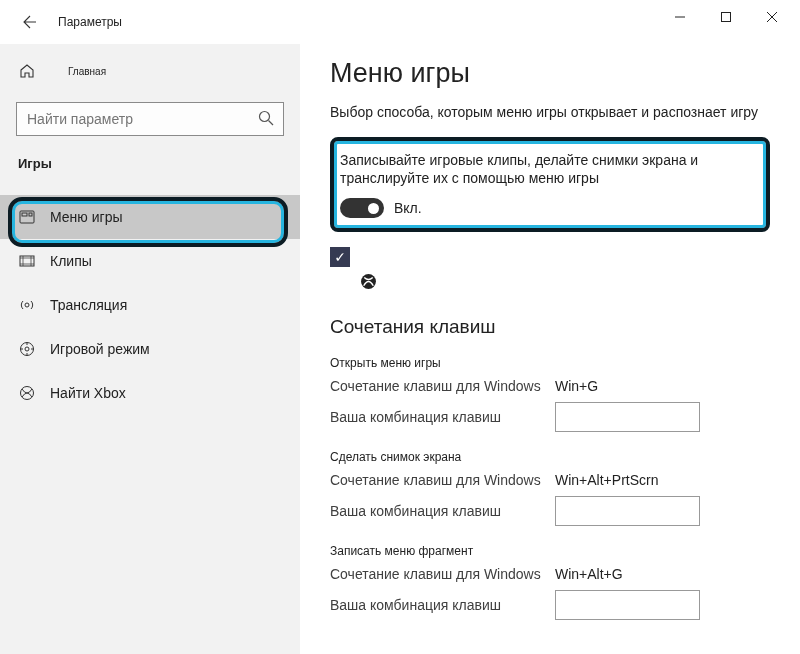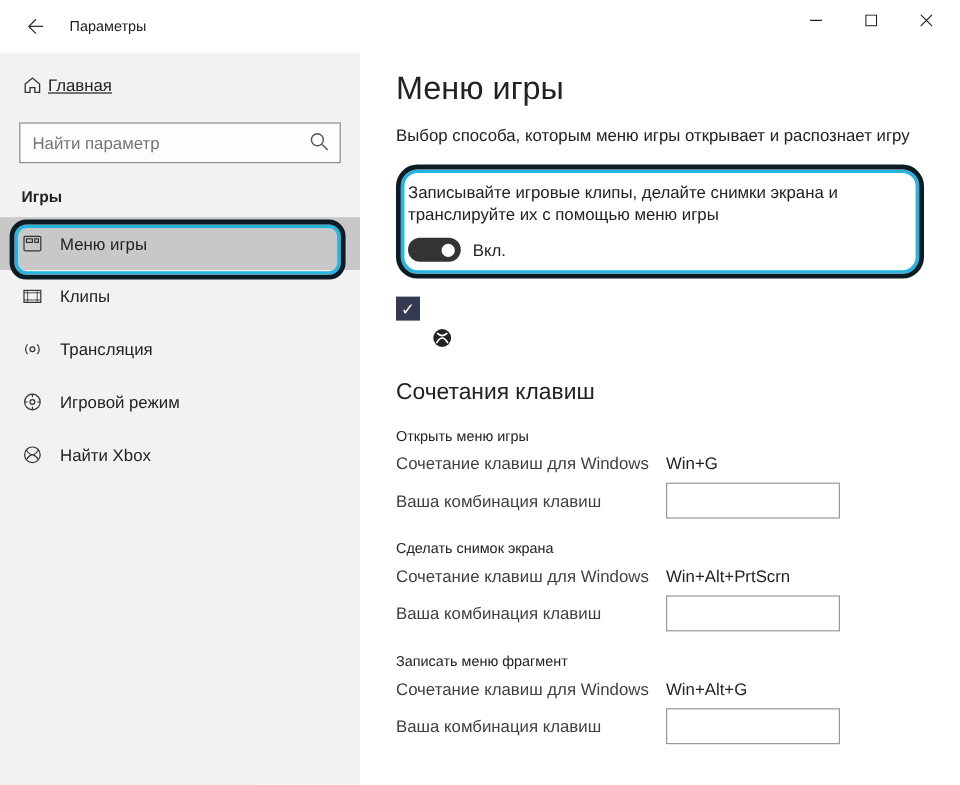--- a/index.html
+++ b/index.html
@@ -4,34 +4,34 @@
   <style>
     * { margin: 0; padding: 0; box-sizing: border-box; font-family: "Segoe UI", Tahoma, sans-serif; }
     body { width: 800px; height: 654px; background: #fff; overflow: hidden; position: relative; }
     .titlebar { height: 44px; display: flex; align-items: center; padding-left: 14px; border-bottom: 1px solid transparent; }
     .back-btn { width: 30px; height: 30px; display: flex; align-items: center; justify-content: center; margin-right: 14px; font-size: 16px; color: #333; }
     .win-title { font-size: 12px; color: #222; }
     .win-ctrls { position: absolute; right: 6px; top: 2px; display: flex; gap: 2px; }
     .win-ctrl { width: 44px; height: 30px; display: flex; align-items: center; justify-content: center; color: #222; font-size: 11px; }
     .content { display: flex; height: calc(100% - 44px); }
     .sidebar { width: 300px; background: #f2f2f2; padding-top: 6px; height: 100%; }
-    .home-row { display: flex; align-items: center; height: 42px; padding-left: 18px; font-size: 14px; color: #222; gap: 4px; text-decoration: underline; }
+    .home-row { display: flex; align-items: center; height: 42px; padding-left: 18px; font-size: 10px; color: #222; gap: 32px; }
     .search-wrap { margin: 10px 16px 14px 16px; position: relative; }
     .search-input { width: 100%; height: 34px; border: 1px solid #8a8a8a; background: #fdfdfd; padding: 0 34px 0 10px; font-size: 14px; color: #555; }
     .search-icon { position: absolute; right: 10px; top: 8px; color: #555; }
-    .cat-label { font-size: 13px; font-weight: 600; color: #222; padding: 6px 0 10px 18px; }
+    .cat-label { font-size: 13px; font-weight: 600; color: #222; padding: 6px 0 24px 18px; }
     .nav-item { display: flex; align-items: center; height: 44px; padding-left: 18px; font-size: 14px; color: #222; gap: 14px; }
     .nav-item.active { background: #c8c8c8; }
     .nav-ico { width: 18px; height: 18px; display: flex; align-items: center; justify-content: center; color: #333; }
     .nav-highlight { position: relative; }
     .nav-highlight::after { content: ""; position: absolute; top: 2px; left: 8px; right: 12px; height: 42px; border: 4px solid #0c1c24; border-radius: 14px; box-shadow: 0 0 0 3px #26b5e0 inset; pointer-events: none; }
     .main { flex: 1; padding: 14px 30px 20px 30px; overflow-y: auto; }
     .page-title { font-size: 27px; font-weight: 400; color: #222; margin-bottom: 14px; }
     .desc { font-size: 14px; color: #222; line-height: 1.4; margin-bottom: 14px; }
-    .record-box { position: relative; padding: 10px 14px 10px 6px; border: 4px solid #0c1c24; border-radius: 18px; box-shadow: 0 0 0 3px #26b5e0 inset; margin-bottom: 14px; }
+    .record-box { position: relative; padding: 10px 14px 10px 6px; border: 4px solid #0c1c24; border-radius: 8px; box-shadow: 0 0 0 3px #26b5e0 inset; margin-bottom: 14px; }
     .record-txt { font-size: 14px; color: #222; line-height: 1.35; margin-bottom: 10px; }
     .toggle-row { display: flex; align-items: center; gap: 10px; }
     .toggle { width: 44px; height: 20px; background: #333; border-radius: 10px; position: relative; }
     .toggle::after { content: ""; position: absolute; width: 11px; height: 11px; background: #fff; border-radius: 50%; top: 4.5px; right: 5px; }
     .toggle-label { font-size: 14px; color: #222; }
     .check-row { display: flex; align-items: flex-start; gap: 10px; margin-bottom: 6px; }
     .checkbox { width: 20px; height: 20px; background: #353a52; display: flex; align-items: center; justify-content: center; color: #fff; font-size: 14px; flex-shrink: 0; margin-top: 1px; }
     .check-txt { font-size: 14px; color: #222; }
     .xbox-ico { margin-left: 30px; margin-bottom: 26px; }
     .sec-title { font-size: 19px; font-weight: 400; color: #222; margin-bottom: 18px; }

